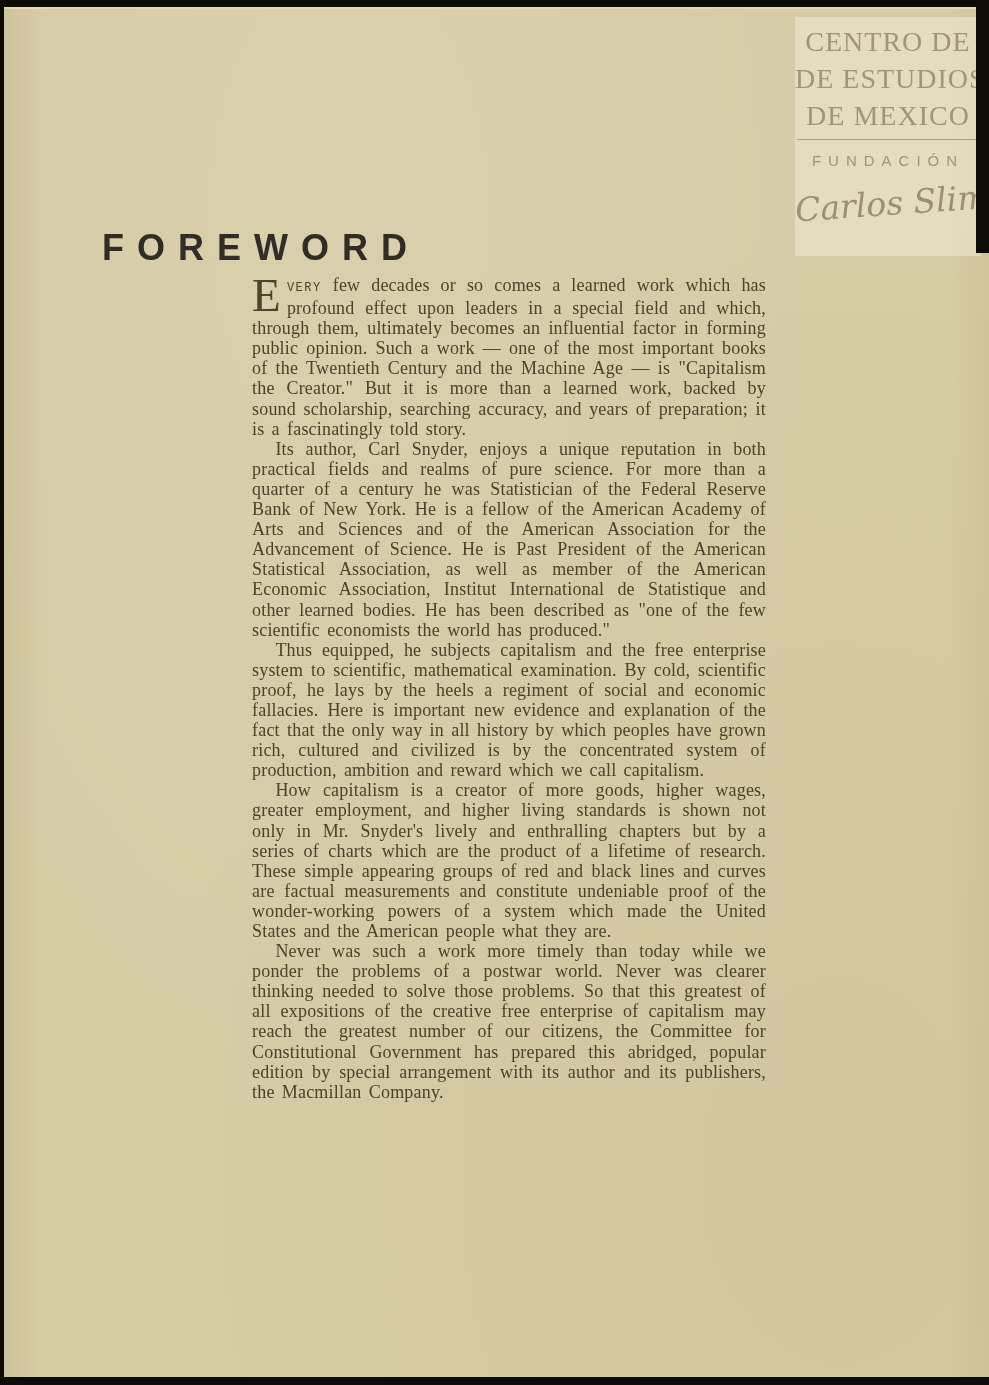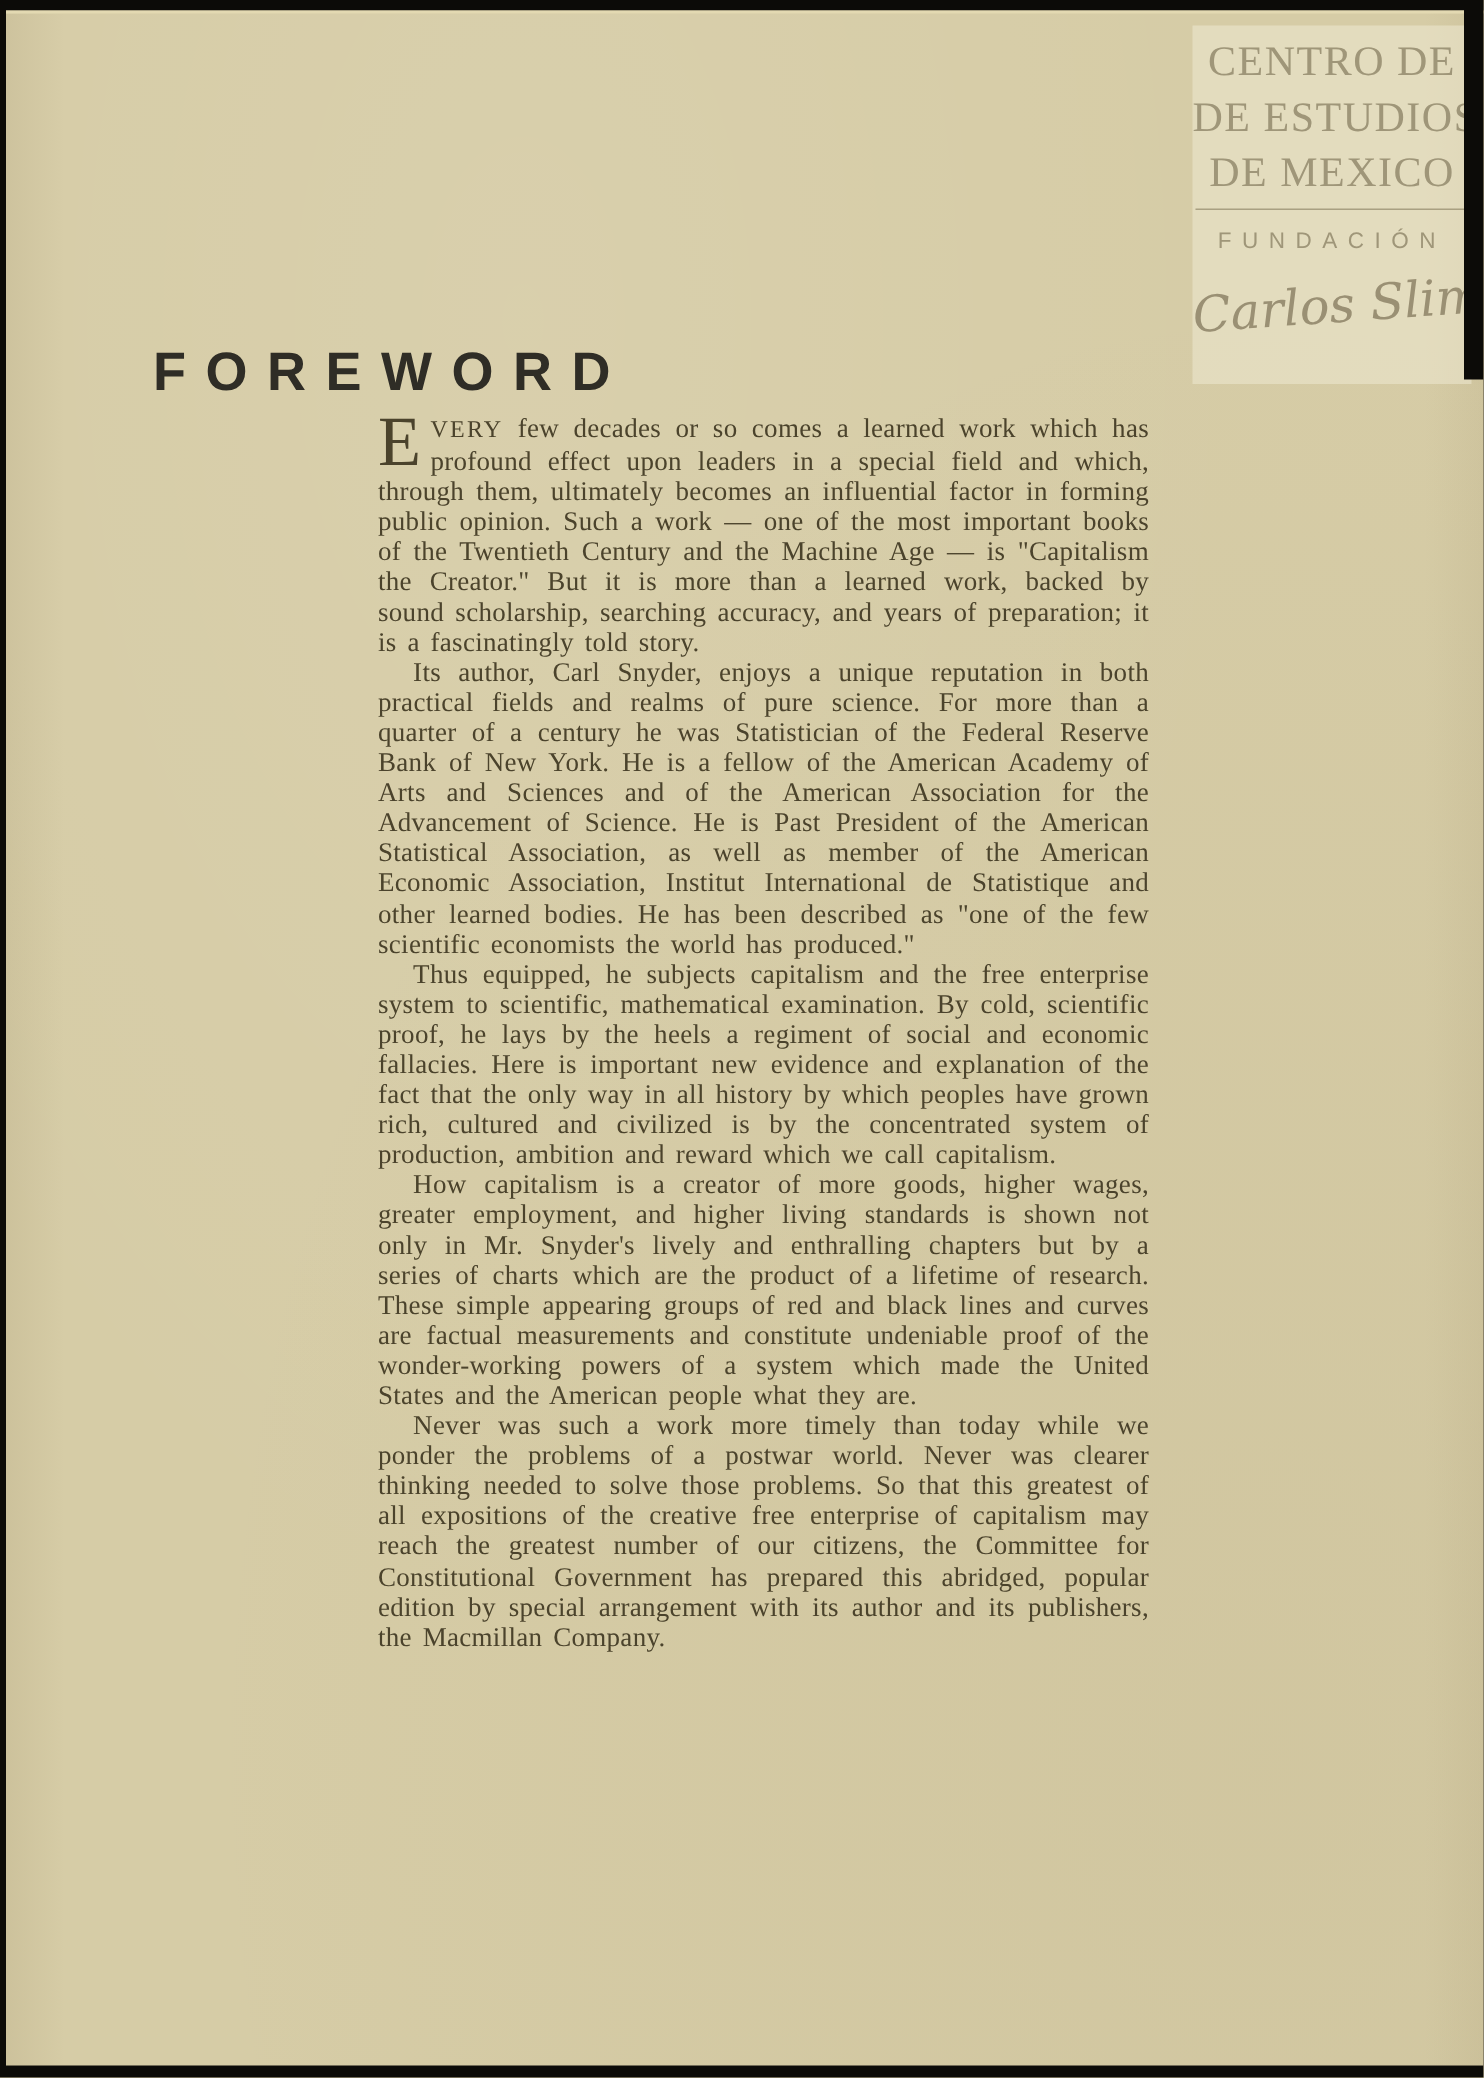--- a/index.html
+++ b/index.html
@@ -91,22 +91,23 @@
   .para{margin:0;}
   .para.indent{text-indent:1.3em;}
   .dropcap{
     float:left;
     font-size:47px;
     line-height:37px;
     padding:2px 6px 0 0;
     color:var(--ink,#4b432c);
   }
   .smallcaps{
-    font-size:16px;
+    font-size:12px;
     letter-spacing:1.5px;
+    font-family:Liberation Mono, monospace;
   }
 </style>
 </head>
 <body>
 
 <div class="scan">
   <div class="paper">
 
     <h1 class="page-title">FOREWORD</h1>
 

